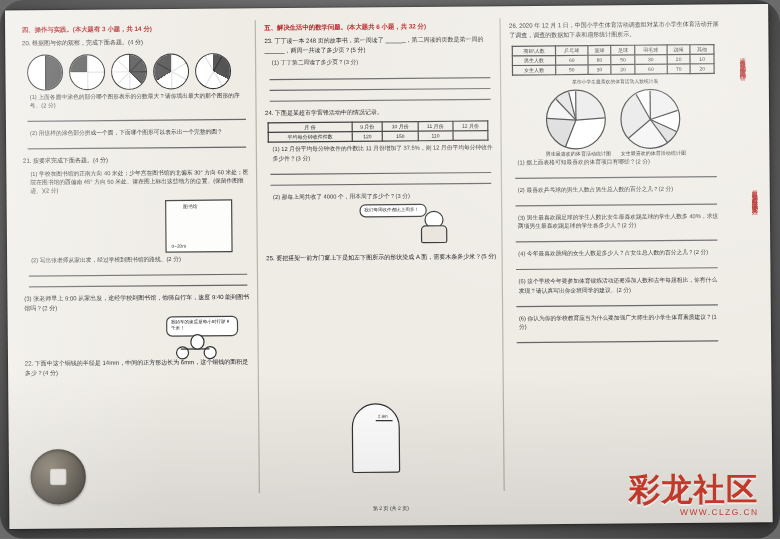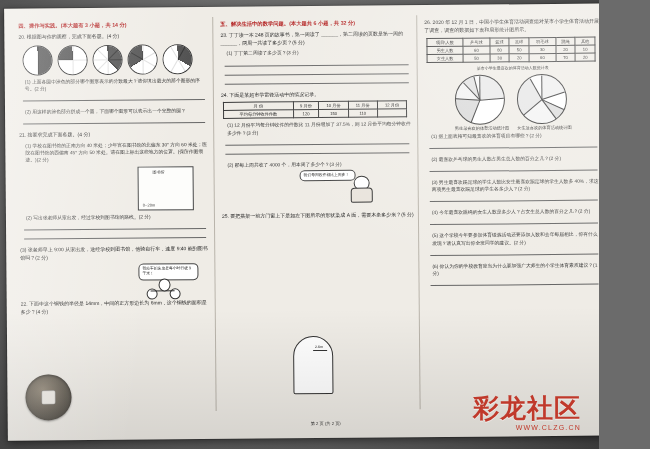--- a/index.html
+++ b/index.html
@@ -1,17 +1,17 @@
 <!DOCTYPE html>
 <html><head>
 <meta charset="utf-8">
 <style>
   html,body{margin:0;padding:0;background:#6b6b6b;}
   body{width:650px;height:449px;overflow:hidden;font-family:"Liberation Sans",sans-serif;}
-  #stage{position:relative;width:599px;height:449px;background:#757575;overflow:hidden;}
+  #stage{position:relative;width:650px;height:449px;background:#757575;overflow:hidden;border-radius:20px;}
 
   
   #bg{position:absolute;inset:0;
       background:
         radial-gradient(ellipse at 45% 40%, #8d8d8d 0%, #6f6f6f 45%, #4e4e4e 80%, #3b3b3b 100%);
   }
 
   
   #paper{position:absolute;left:6px;top:6px;width:636px;height:432px;
      background:#efece6;

